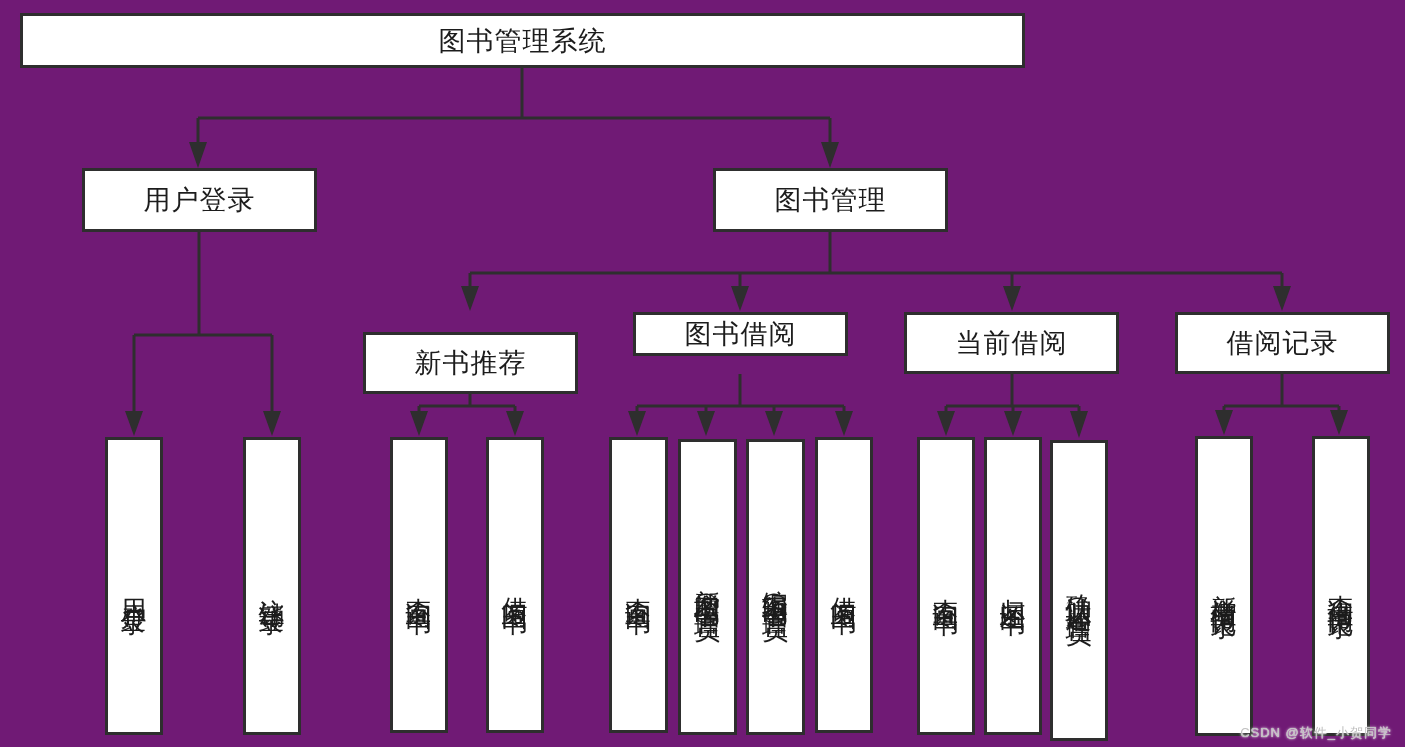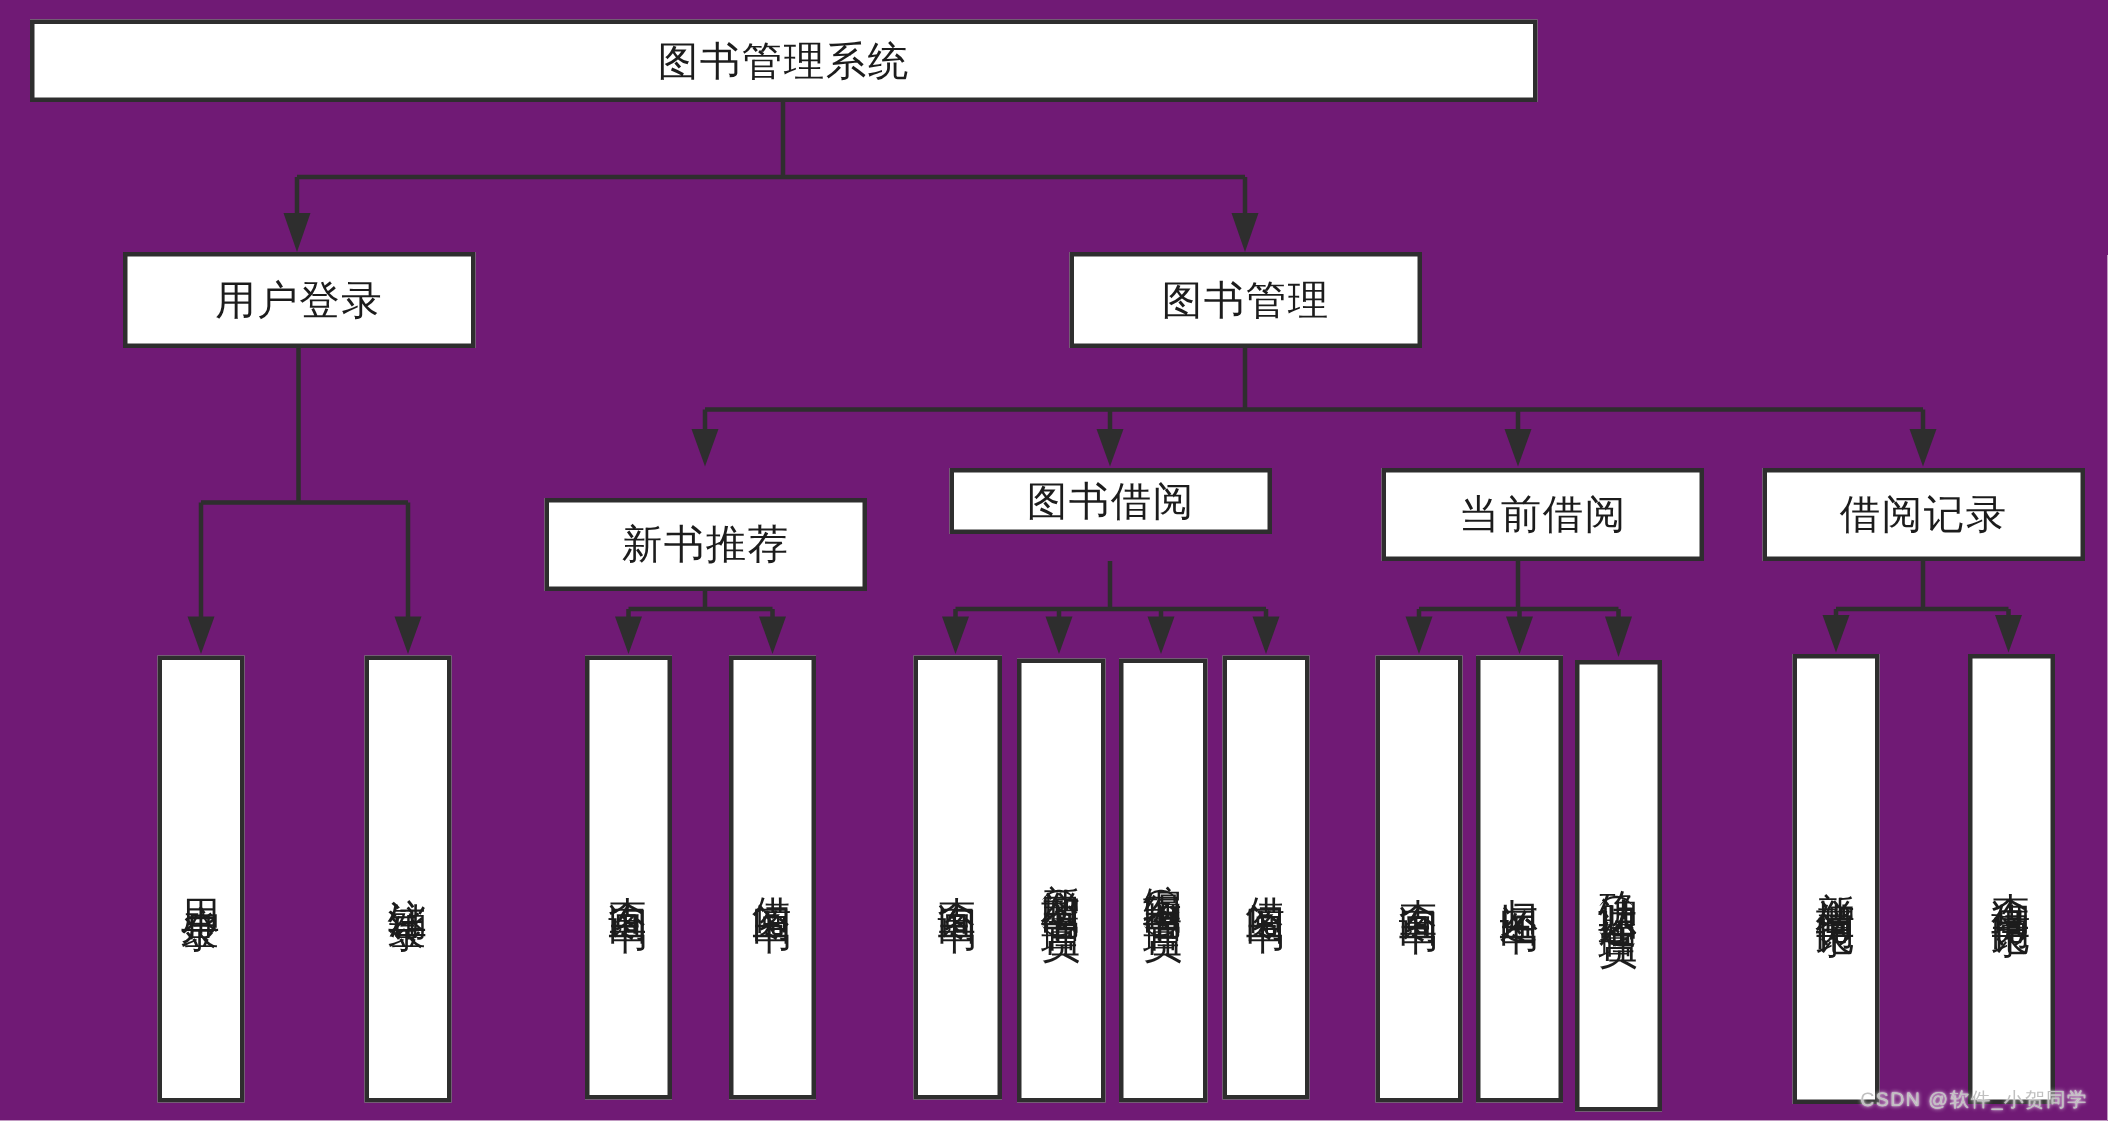--- a/index.html
+++ b/index.html
@@ -96,21 +96,21 @@
     </g>
   </svg>
 
   <div class="box hbox" style="left:20px; top:13px; width:1005px; height:55px;">图书管理系统</div>
 
   <div class="box hbox" style="left:82px; top:168px; width:235px; height:64px;">用户登录</div>
   <div class="box hbox" style="left:713px; top:168px; width:235px; height:64px;">图书管理</div>
 
   <div class="box hbox" style="left:363px; top:312px; width:215px; height:62px;margin-top:20px;">新书推荐</div>
   <div class="box hbox" style="left:633px; top:312px; width:215px; height:44px;">图书借阅</div>
-  <div class="box hbox" style="left:904px; top:312px; width:215px; height:62px;margin-left:17px;">当前借阅</div>
+  <div class="box hbox" style="left:904px; top:312px; width:215px; height:62px;">当前借阅</div>
   <div class="box hbox" style="left:1175px; top:312px; width:215px; height:62px;">借阅记录</div>
 
   <div class="box vbox" style="left:105px; top:437px; width:58px; height:298px;">用户登录</div>
   <div class="box vbox" style="left:243px; top:437px; width:58px; height:298px;">注销登录</div>
 
   <div class="box vbox" style="left:390px; top:437px; width:58px; height:296px;">查询图书</div>
   <div class="box vbox" style="left:486px; top:437px; width:58px; height:296px;">借阅图书</div>
 
   <div class="box vbox" style="left:609px; top:437px; width:59px; height:296px;">查询图书</div>
   <div class="box vbox" style="left:678px; top:439px; width:59px; height:296px;">新增图书（管理员）</div>

